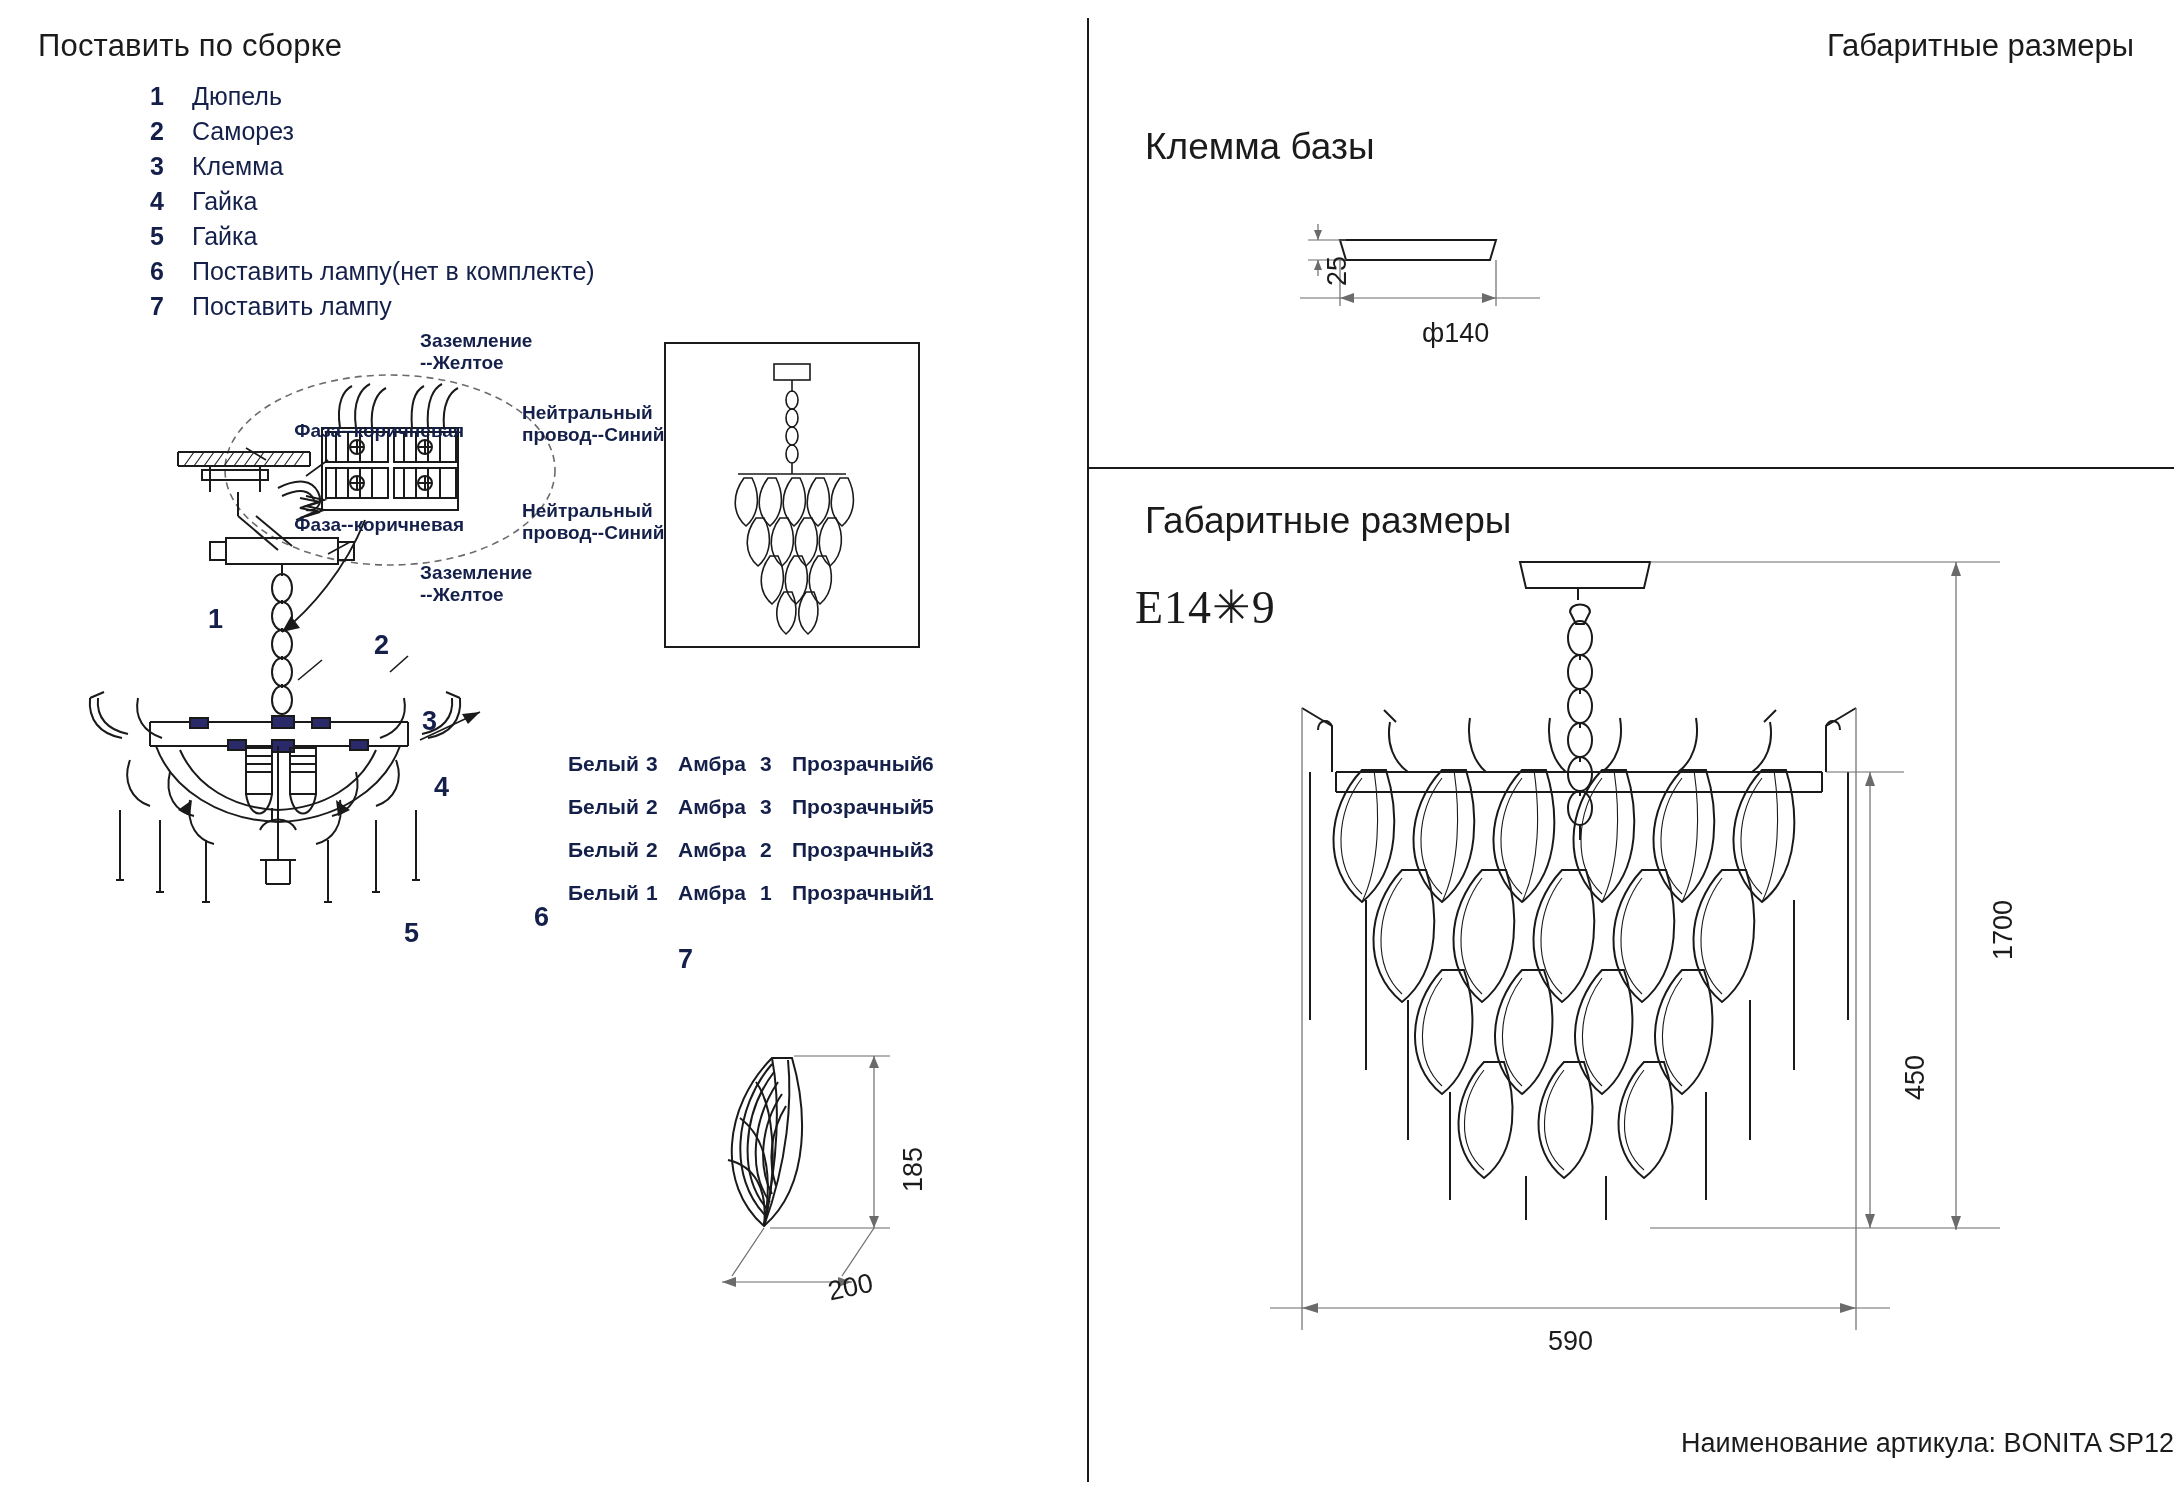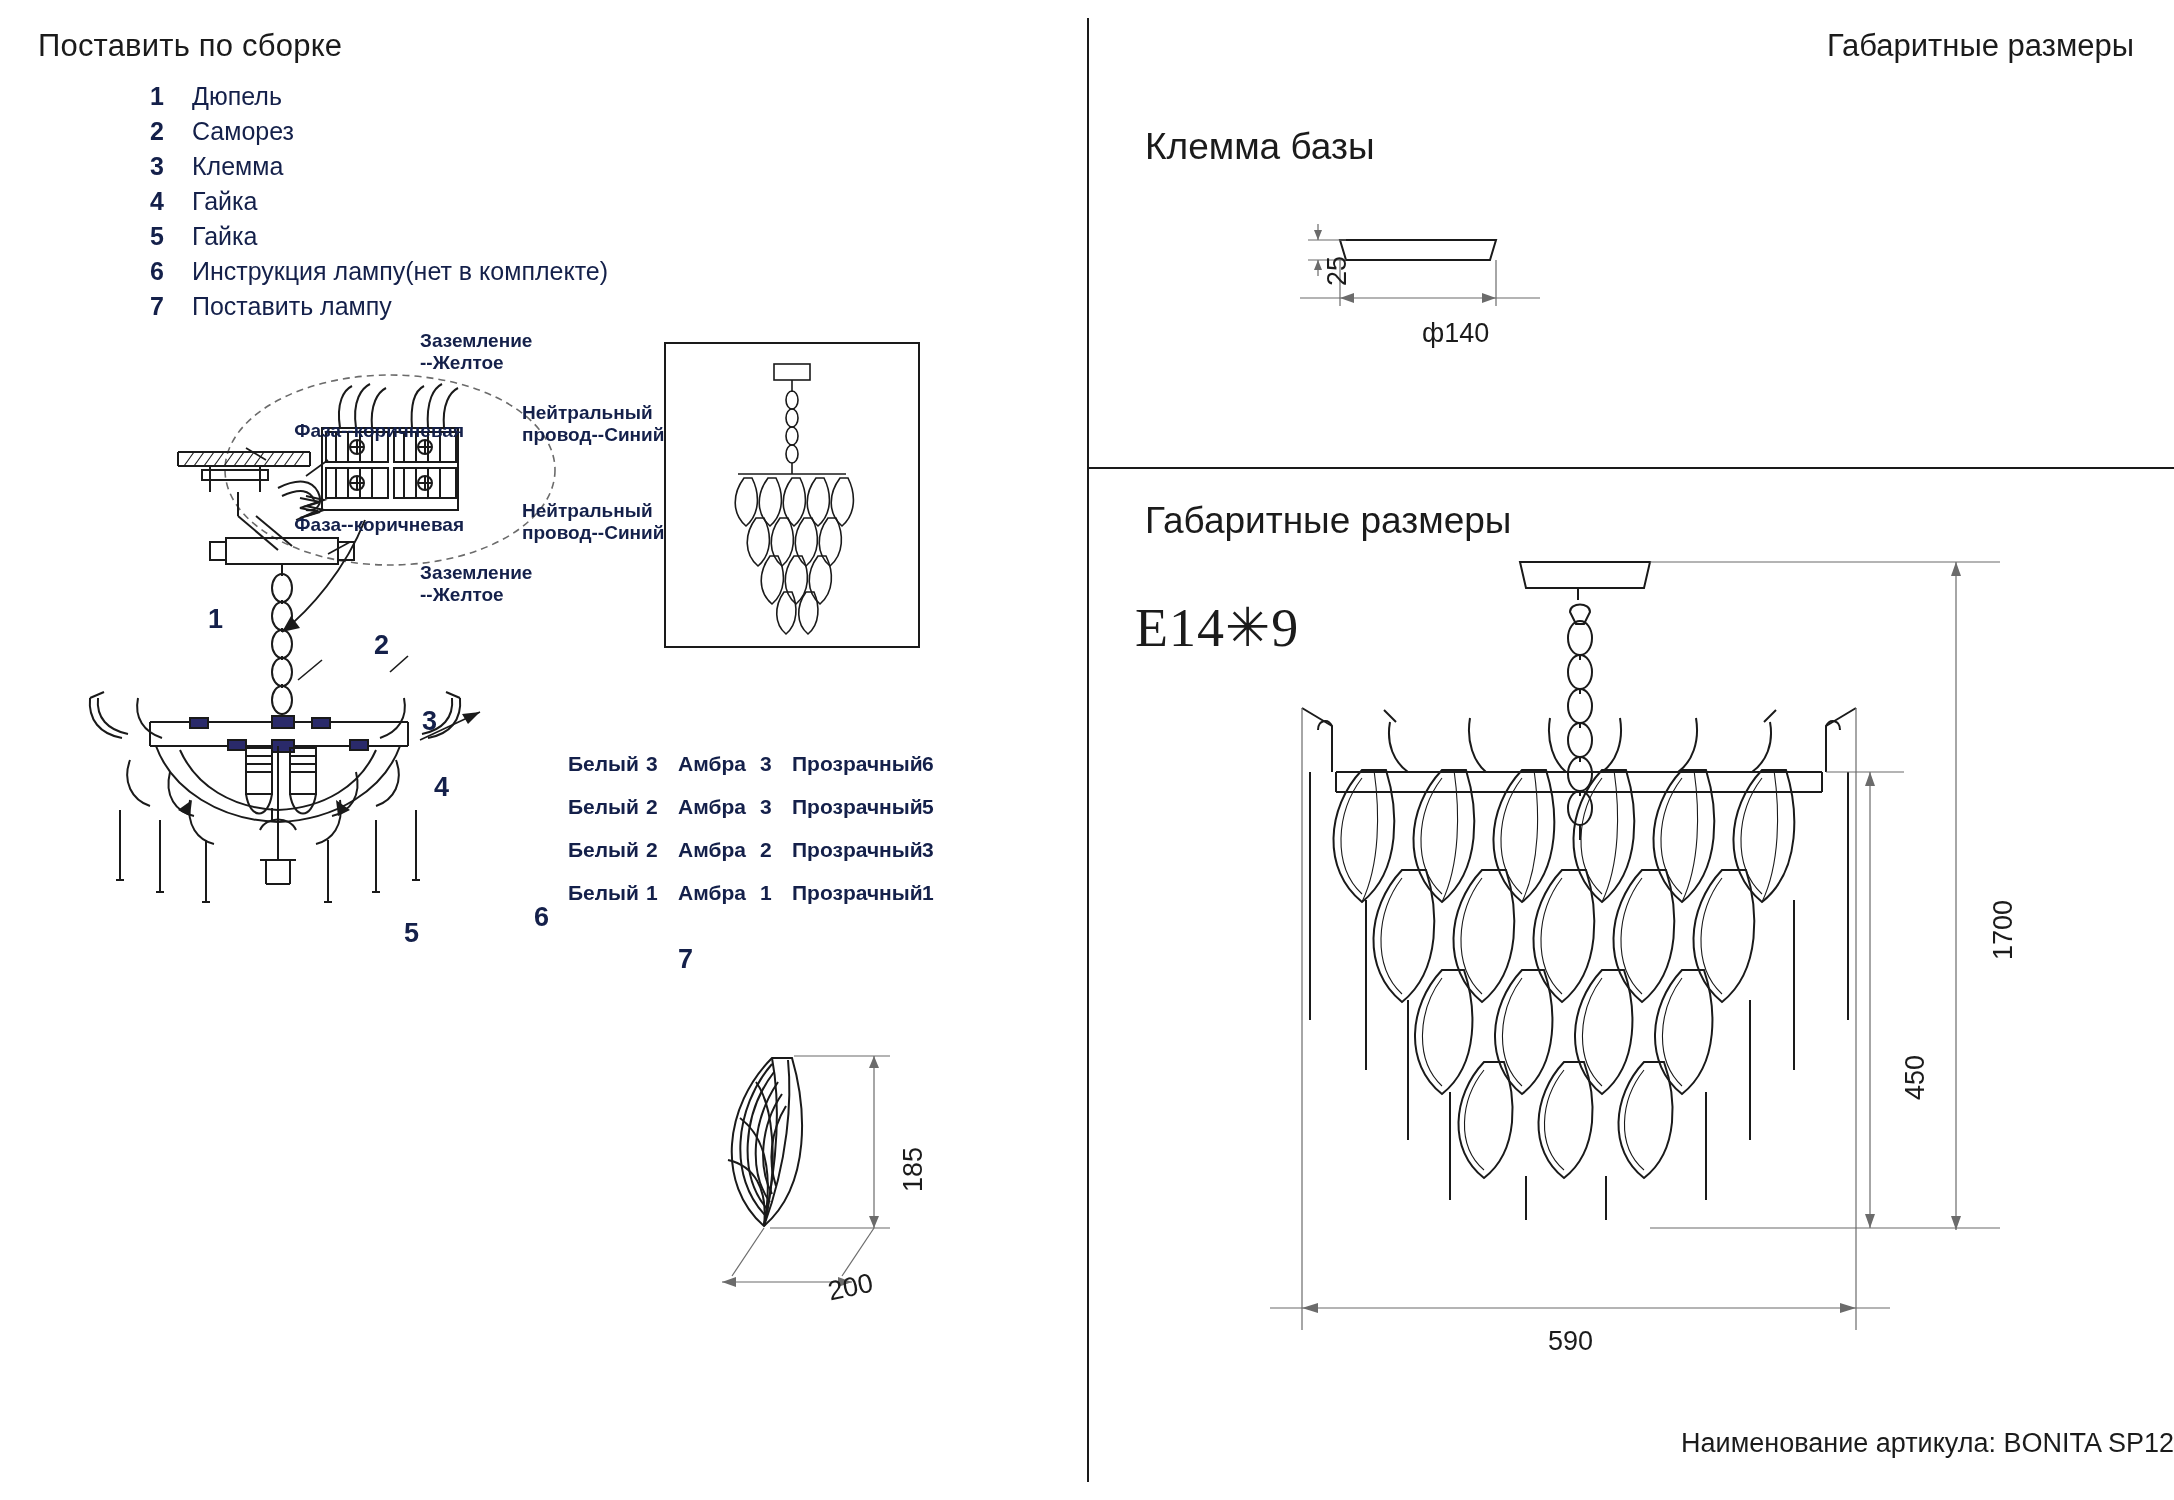--- a/index.html
+++ b/index.html
@@ -105,25 +105,24 @@
     font-size: 37px;
     color: #1b1b1b;
   }
   #overall-size-title {
     left: 1145px; top: 500px;
     font-size: 37px;
     color: #1b1b1b;
   }
   #socket-label {
     left: 1135px; top: 580px;
-    font-size: 54px;
+    font-size: 46px;
     color: #1b1b1b;
     font-family: "Liberation Serif", serif;
     letter-spacing: 1px;
-    margin-top: 16px;
   }
 
   
   .dim {
     font-size: 27px;
     color: #1b1b1b;
     font-family: "Liberation Sans", sans-serif;
   }
   .dim.vert {
     transform: rotate(-90deg);
@@ -157,21 +156,21 @@
     <div class="row">
       <span class="num">4</span>
       <span class="lbl">Гайка</span>
     </div>
     <div class="row">
       <span class="num">5</span>
       <span class="lbl">Гайка</span>
     </div>
     <div class="row">
       <span class="num">6</span>
-      <span class="lbl">Инструкция лампу(нет в комплекте)</span>
+      <span class="lbl">Поставить лампу(нет в комплекте)</span>
     </div>
     <div class="row">
       <span class="num">7</span>
       <span class="lbl">Поставить лампу</span>
     </div>
   </div>
 
   <svg class="abs" style="left:60px; top:320px;" width="920" height="1060" viewBox="0 0 920 1060">
     <g fill="none" stroke="#1a1a1a" stroke-width="2">
 

